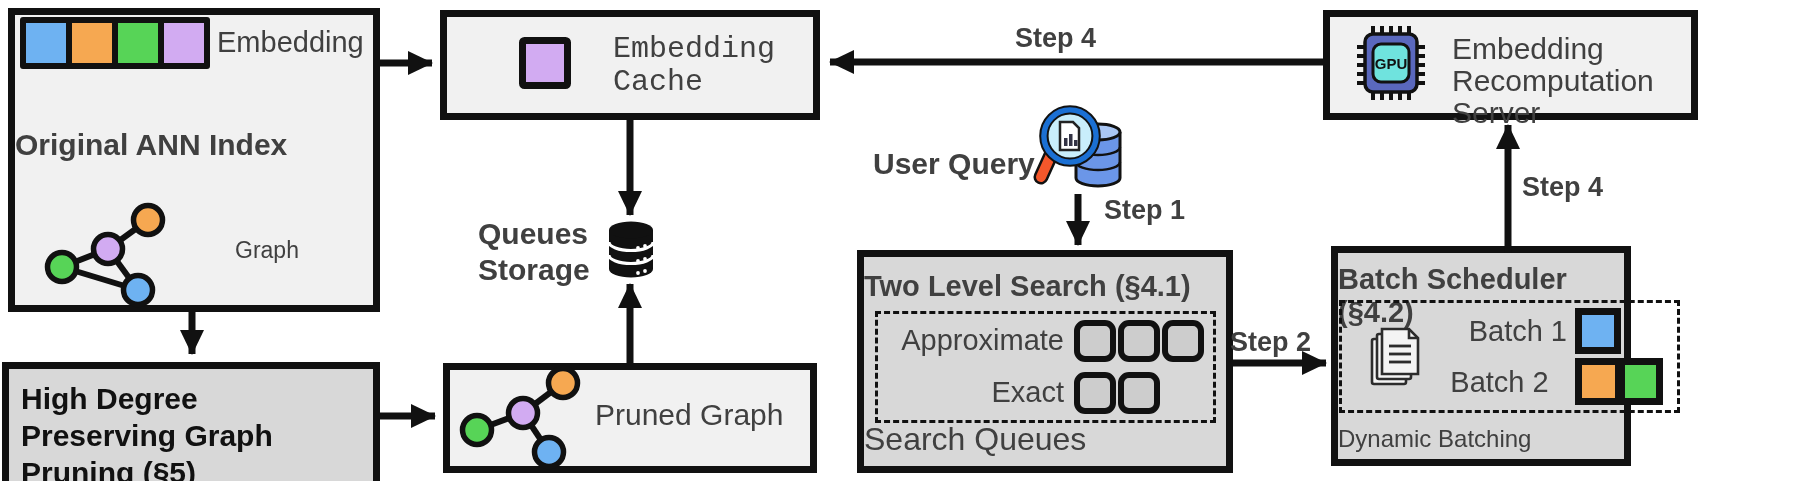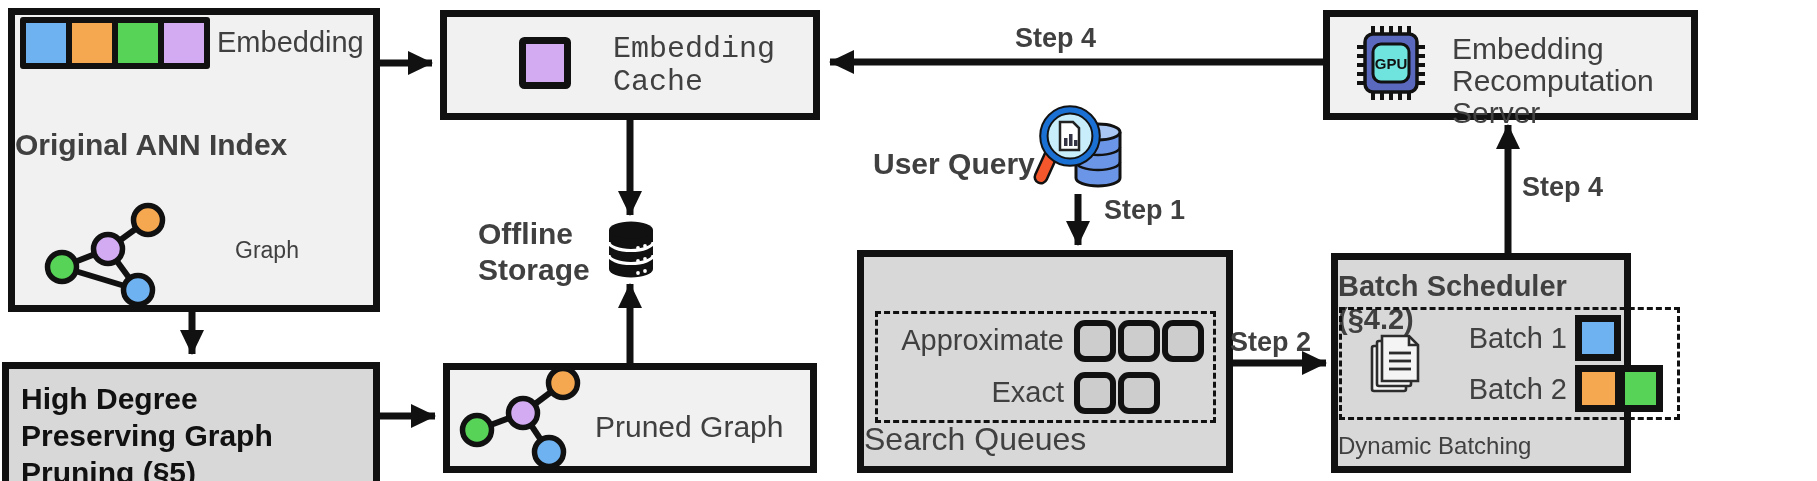--- a/index.html
+++ b/index.html
@@ -53,21 +53,21 @@
     <div class="bold ctr" style="width:340px;font-size:30px;line-height:37px;">High Degree Preserving Graph Pruning (§5)</div>
   </div>
 
   <div class="box light" style="left:440px;top:10px;width:380px;height:110px;">
     <svg style="position:absolute;left:72px;top:20px;" width="52" height="52" viewBox="0 0 52 52">
       <rect x="3.5" y="3.5" width="45" height="45" rx="2" stroke="#111" stroke-width="7" fill="#d2abf2"></rect>
     </svg>
     <div class="lbl" style="left:166px;top:16px;width:170px;font-size:30px;line-height:33px;font-family:Liberation Mono, monospace;">Embedding Cache</div>
   </div>
 
-  <div class="lbl bold ctr" style="left:478px;top:216px;width:122px;font-size:30px;line-height:36px;">Offline Storage</div>
+  <div class="lbl bold ctr" style="left:478px;top:216px;width:122px;font-size:30px;line-height:36px;">Queues Storage</div>
   <svg style="position:absolute;left:606px;top:220px;" width="50" height="58" viewBox="0 0 50 58">
     <rect x="3" y="10" width="44" height="39" fill="#111"></rect>
     <ellipse cx="25" cy="10" rx="22" ry="8.5" fill="#111"></ellipse>
     <ellipse cx="25" cy="49" rx="22" ry="8.5" fill="#111"></ellipse>
     <path d="M3,22 a22,8.5 0 0 0 44,0" fill="none" stroke="#fff" stroke-width="3"></path>
     <path d="M3,35 a22,8.5 0 0 0 44,0" fill="none" stroke="#fff" stroke-width="3"></path>
     <circle cx="32" cy="28" r="1.9" fill="#fff"></circle>
       <circle cx="39" cy="26" r="1.9" fill="#fff"></circle>
     <circle cx="32" cy="41" r="1.9" fill="#fff"></circle>
       <circle cx="39" cy="39" r="1.9" fill="#fff"></circle>
@@ -80,21 +80,21 @@
       <g stroke="#111" stroke-width="6">
         <line x1="103" y1="20" x2="63" y2="50"></line>
         <line x1="63" y1="50" x2="17" y2="67"></line>
         <line x1="63" y1="50" x2="89" y2="89"></line>
       </g>
       <circle cx="103" cy="20" r="14.5" stroke="#111" stroke-width="5.5" fill="#f6a851"></circle>
       <circle cx="63" cy="50" r="14.5" stroke="#111" stroke-width="5.5" fill="#d2abf2"></circle>
       <circle cx="17" cy="67" r="14.5" stroke="#111" stroke-width="5.5" fill="#57d457"></circle>
       <circle cx="89" cy="89" r="14.5" stroke="#111" stroke-width="5.5" fill="#6eb2f2"></circle>
     </svg>
-    <div class="lbl ctr" style="left:145px;top:40px;width:215px;font-size:30px;">Pruned Graph</div>
+    <div class="lbl ctr" style="left:145px;top:28px;width:215px;font-size:30px;">Pruned Graph</div>
   </div>
 
   <div class="lbl bold" style="left:873px;top:147px;font-size:30px;">User Query</div>
   <svg style="position:absolute;left:1036px;top:100px;" width="92" height="94" viewBox="0 0 92 94">
 
     <g>
       <path d="M40,32 v46 a22,8 0 0 0 44,0 v-46" stroke="#111" stroke-width="3" fill="#6b96e8"></path>
       <ellipse cx="62" cy="32" rx="22" ry="8" stroke="#111" stroke-width="3" fill="#aac7f4"></ellipse>
       <path d="M40,47 a22,8 0 0 0 44,0" fill="none" stroke="#111" stroke-width="2.5"></path>
       <path d="M40,62 a22,8 0 0 0 44,0" fill="none" stroke="#111" stroke-width="2.5"></path>
@@ -109,53 +109,54 @@
 
     <g>
       <path d="M24,22 h13 l6,6 v22 h-19 z" fill="#fff" stroke="#222" stroke-width="2.5"></path>
       <rect x="28" y="38" width="3.5" height="8" fill="#334"></rect>
       <rect x="33" y="34" width="3.5" height="12" fill="#334"></rect>
       <rect x="38" y="40" width="3.5" height="6" fill="#334"></rect>
     </g>
   </svg>
 
   <div class="box dark" style="left:857px;top:250px;width:376px;height:223px;">
+    <div class="lbl bold ctr" style="left:0;right:0;top:13px;font-size:29px;">Two Level Search (§4.1)</div>
     <div class="dashpanel" style="left:11px;top:54px;width:341px;height:112px;">
       <div class="lbl rt" style="left:8px;top:10px;width:178px;font-size:29px;">Approximate</div>
       <div class="qrow" style="left:196px;top:6px;">
         <div class="qsq"></div>
         <div class="qsq"></div>
         <div class="qsq"></div>
       </div>
       <div class="lbl rt" style="left:8px;top:62px;width:178px;font-size:29px;">Exact</div>
       <div class="qrow" style="left:196px;top:58px;">
         <div class="qsq"></div>
         <div class="qsq"></div>
       </div>
     </div>
     <div class="lbl ctr" style="left:0;right:0;bottom:8px;font-size:32px;">Search Queues</div>
   </div>
 
-  <div class="box dark" style="left:1331px;top:253px;width:300px;height:220px;">
+  <div class="box dark" style="left:1331px;top:246px;width:300px;height:220px;">
     <div class="lbl bold ctr" style="left:0;right:0;top:10px;font-size:29px;">Batch Scheduler (§4.2)</div>
     <div class="dashpanel" style="left:1px;top:47px;width:341px;height:113px;">
       <svg style="position:absolute;left:26px;top:24px;" width="54" height="62" viewBox="0 0 54 62">
         <rect x="4" y="12" width="34" height="45" rx="2" fill="#f4f4f4" stroke="#2c2c2c" stroke-width="2.6"></rect>
         <rect x="9" y="7" width="34" height="45" rx="2" fill="#f4f4f4" stroke="#2c2c2c" stroke-width="2.6"></rect>
         <path d="M14,2 h27 l9,9 v36 h-36 z" fill="#f4f4f4" stroke="#2c2c2c" stroke-width="2.6"></path>
         <path d="M41,2 v9 h9" fill="none" stroke="#2c2c2c" stroke-width="2.6"></path>
         <line x1="21" y1="19" x2="43" y2="19" stroke="#2c2c2c" stroke-width="2.8"></line>
         <line x1="21" y1="27" x2="43" y2="27" stroke="#2c2c2c" stroke-width="2.8"></line>
         <line x1="21" y1="35" x2="43" y2="35" stroke="#2c2c2c" stroke-width="2.8"></line>
       </svg>
       <div class="lbl rt" style="left:90px;top:12px;width:135px;font-size:29px;">Batch 1</div>
       <svg style="position:absolute;left:233px;top:5px;" width="46" height="46" viewBox="0 0 46 46">
         <rect x="3.5" y="3.5" width="39" height="39" stroke="#111" stroke-width="7" fill="#6eb2f2"></rect>
       </svg>
-      <div class="lbl rt" style="left:90px;top:63px;width:135px;font-size:29px;">Batch 2</div>
+      <div class="lbl rt" style="left:90px;top:63px;width:135px;font-size:29px;text-align:center;">Batch 2</div>
       <svg style="position:absolute;left:233px;top:55px;" width="88" height="47" viewBox="0 0 88 47">
         <rect x="3.5" y="3.5" width="40" height="40" stroke="#111" stroke-width="7" fill="#f6a851"></rect>
         <rect x="46.5" y="3.5" width="38" height="40" stroke="#111" stroke-width="7" fill="#57d457"></rect>
       </svg>
     </div>
     <div class="lbl ctr" style="left:0;right:0;bottom:6px;font-size:24px;">Dynamic Batching</div>
   </div>
 
   <div class="box light" style="left:1323px;top:10px;width:375px;height:110px;">
     <svg style="position:absolute;left:24px;top:6px;" width="74" height="80" viewBox="0 0 74 80">

